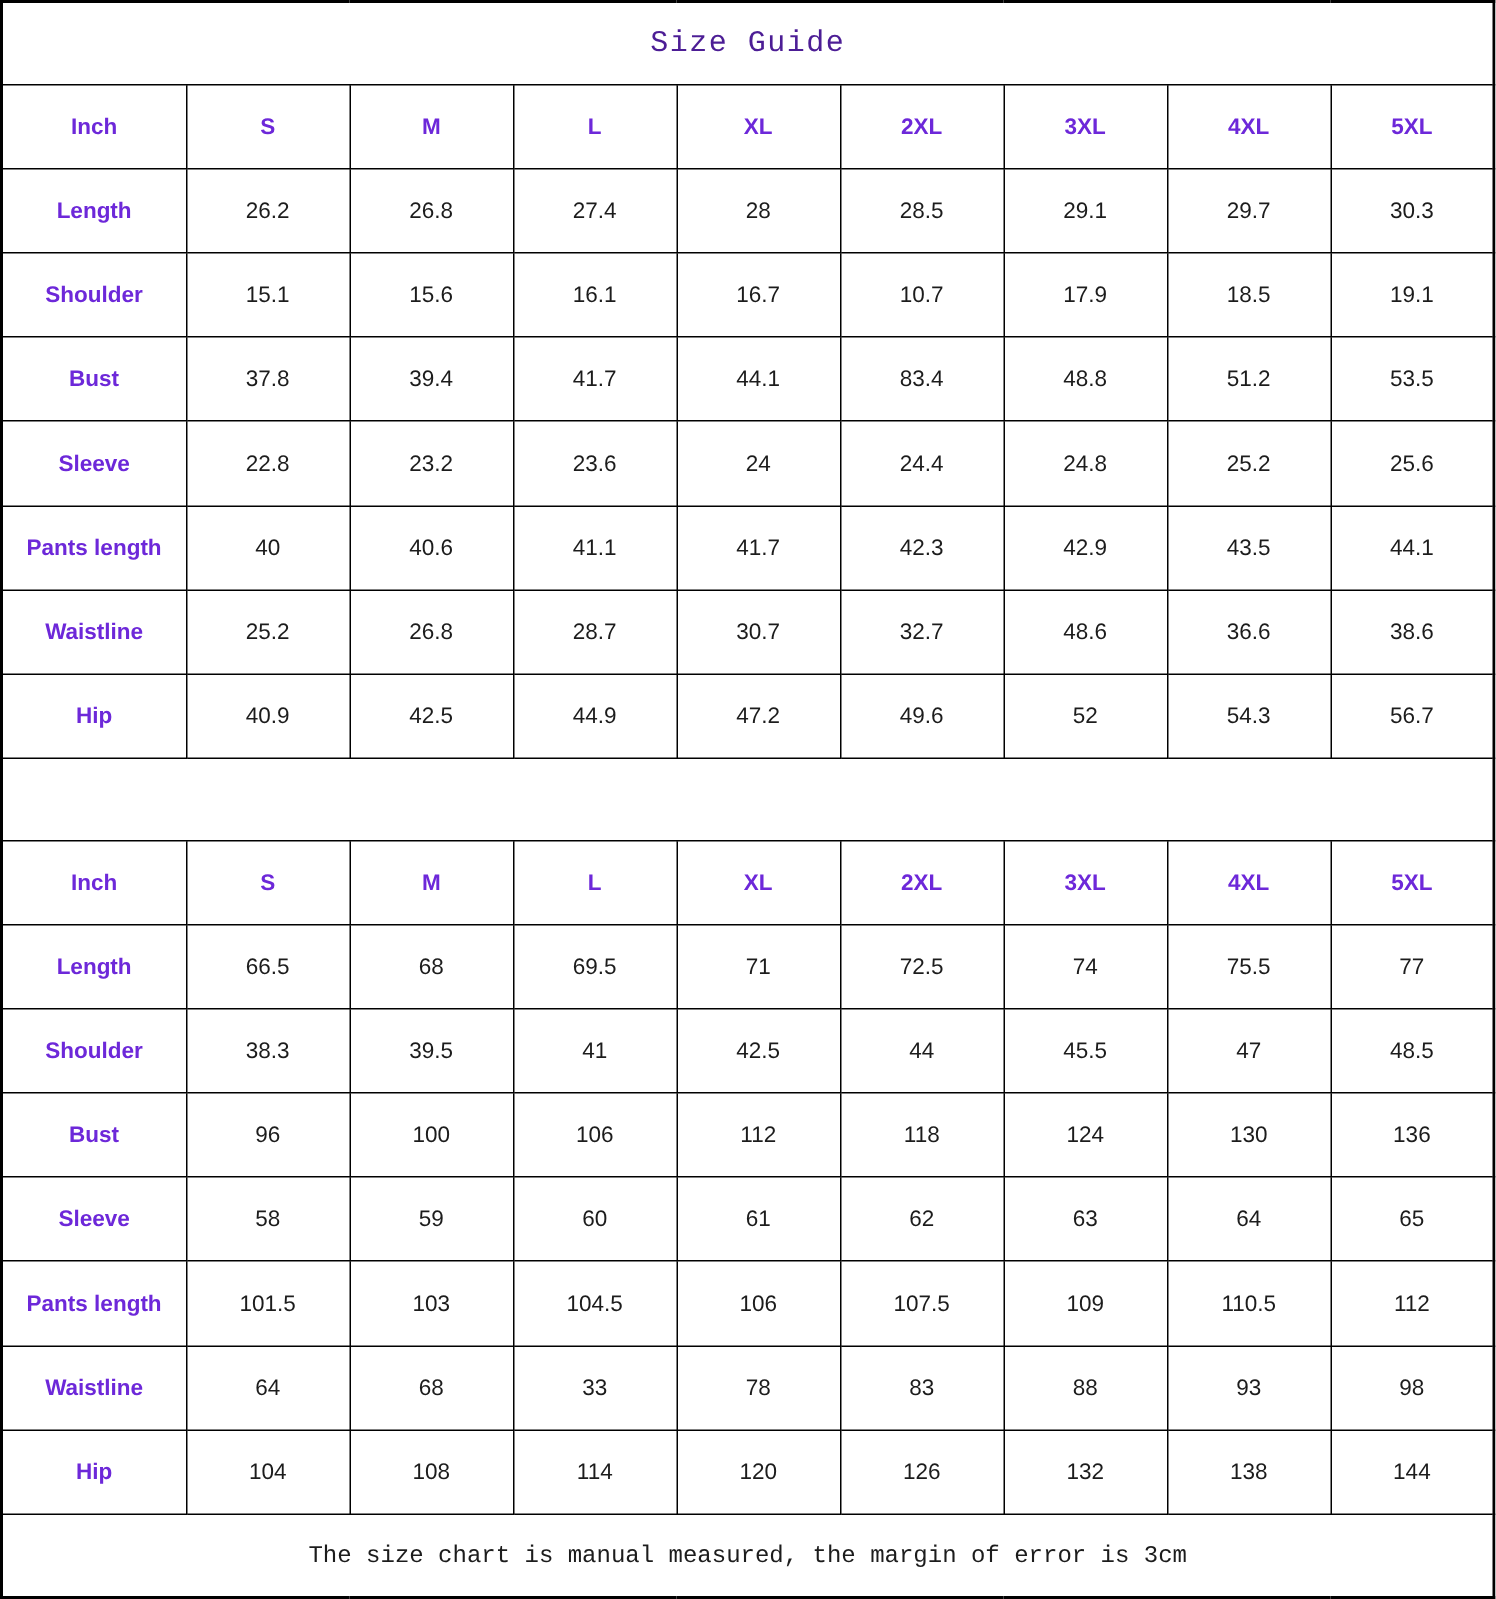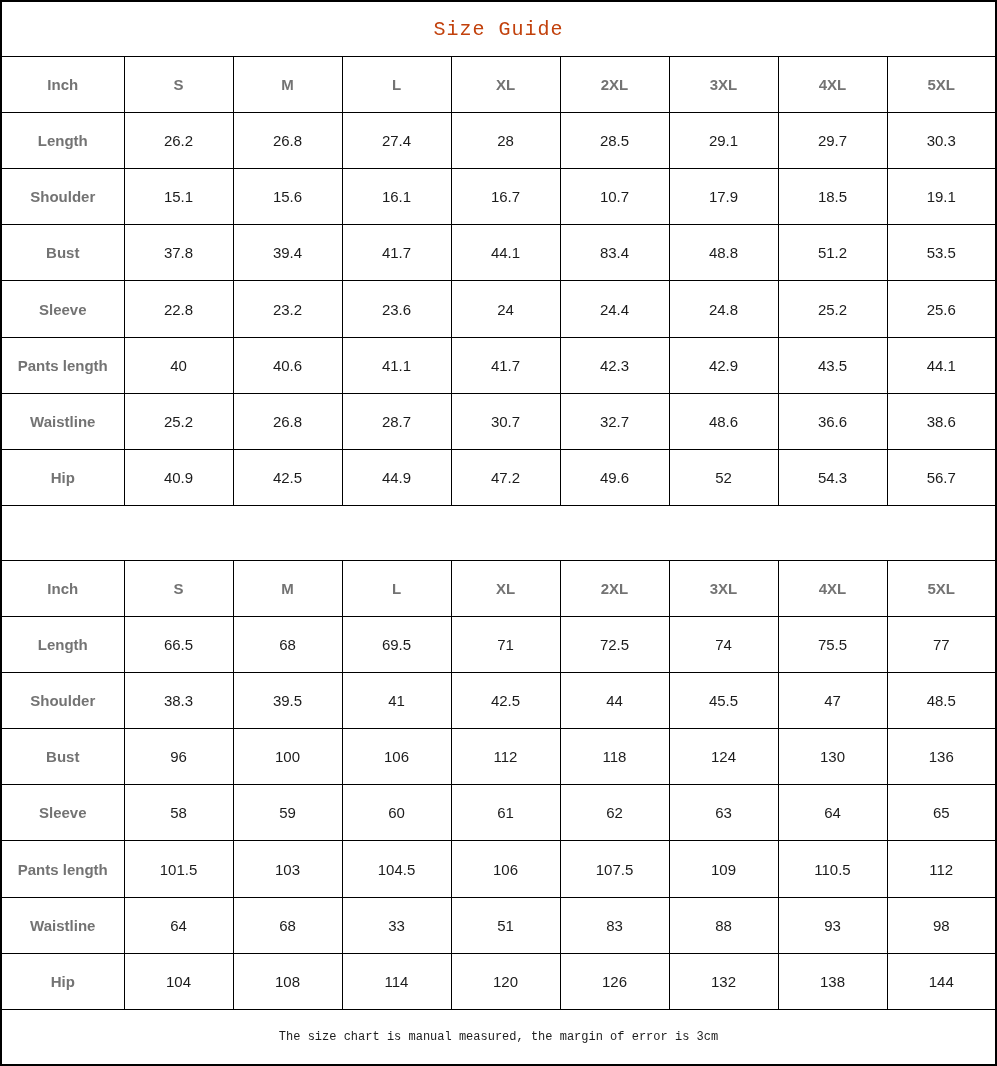--- a/index.html
+++ b/index.html
@@ -30,37 +30,37 @@
     height: 54px;
     color: #1c1c1c;
     font-family: "Liberation Sans", sans-serif;
     font-size: 15px;
     font-weight: normal;
     overflow: hidden;
     white-space: nowrap;
   }
   th.head {
     font-weight: bold;
-    color: #737373;
+    color: #6d28d9;
     font-size: 15px;
   }
   .title-row td {
     height: 53px;
     font-family: "Liberation Mono", "DejaVu Sans Mono", monospace;
     font-size: 20px;
     letter-spacing: 1px;
-    color: #c2410c;
+    color: #4c1d95;
   }
   .gap-row td {
     height: 53px;
   }
   .footer-row td {
     height: 53px;
     font-family: "Liberation Mono", "DejaVu Sans Mono", monospace;
-    font-size: 12px;
+    font-size: 16px;
     color: #1c1c1c;
   }
 </style>
 </head>
 <body>
 
 <div class="sheet">
   <table class="size-guide">
     <colgroup>
       <col class="label-col">
@@ -238,21 +238,21 @@
           <td class="val">107.5</td>
           <td class="val">109</td>
           <td class="val">110.5</td>
           <td class="val">112</td>
         </tr>
         <tr>
           <th class="head">Waistline</th>
           <td class="val">64</td>
           <td class="val">68</td>
           <td class="val">33</td>
-          <td class="val">51</td>
+          <td class="val">78</td>
           <td class="val">83</td>
           <td class="val">88</td>
           <td class="val">93</td>
           <td class="val">98</td>
         </tr>
         <tr>
           <th class="head">Hip</th>
           <td class="val">104</td>
           <td class="val">108</td>
           <td class="val">114</td>

